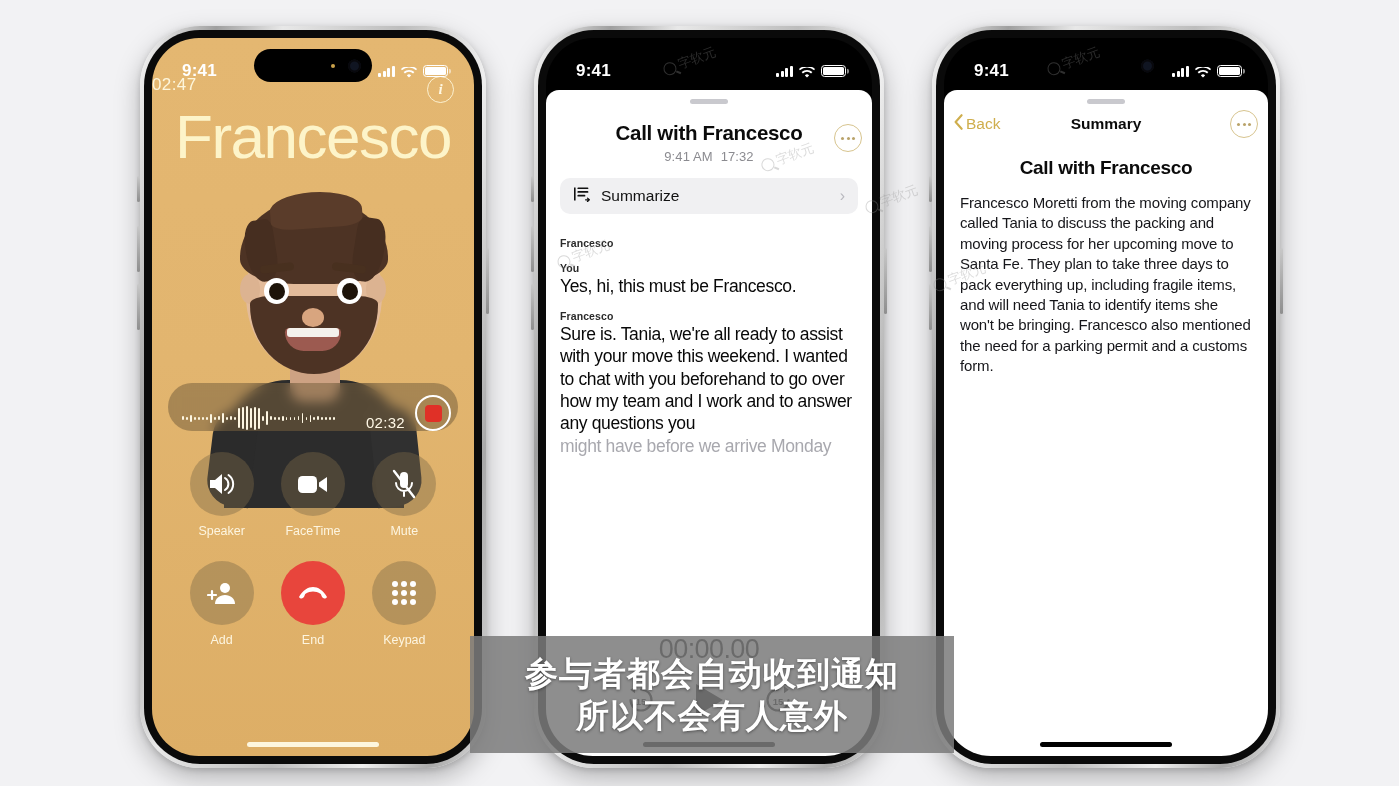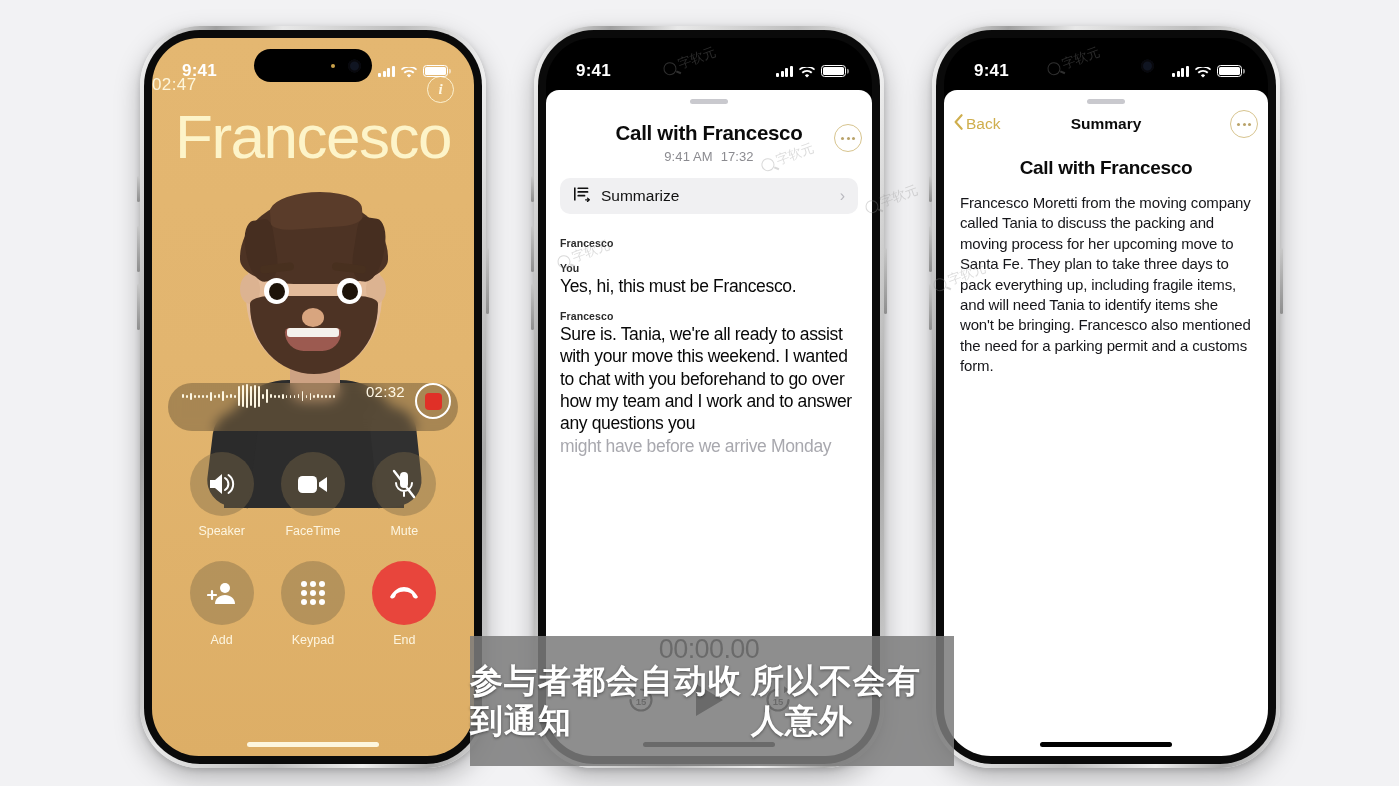--- a/index.html
+++ b/index.html
@@ -99,21 +99,21 @@
   .mj-beard{position:absolute;left:52px;top:118px;width:128px;height:78px;
     background:#4d3324;border-radius:16% 16% 50% 50%/10% 10% 88% 88%;}
   .mj-mouth{position:absolute;left:50%;transform:translateX(-50%);top:150px;
     width:56px;height:23px;background:#9c5a50;border-radius:6px 6px 26px 26px;overflow:hidden;}
   .mj-mouth::before{content:"";position:absolute;left:2px;top:0;right:2px;height:9px;
     background:#f4f1ec;border-radius:3px;}
 
   
   .rec-pill{position:absolute;left:16px;right:16px;top:345px;height:48px;z-index:7;
     background:rgba(120,96,62,.55);border-radius:26px;backdrop-filter:blur(6px);
-    display:flex;align-items:flex-start;padding:0 7px 8px 14px;box-sizing:border-box;}
+    display:flex;align-items:flex-end;padding:0 7px 0 14px;box-sizing:border-box;}
   .wave{flex:1;height:26px;display:flex;align-items:center;gap:2.1px;}
   .wave i{width:1.9px;background:#fdf6e2;border-radius:1px;display:block;}
   .rec-time{font-size:15px;color:#fff8e6;margin:0 10px 0 6px;letter-spacing:.3px;}
   .rec-btn{width:32px;height:32px;border-radius:50%;border:2px solid #fff;
     display:flex;align-items:center;justify-content:center;}
   .rec-btn span{width:17px;height:17px;border-radius:4px;background:#e03027;display:block;}
 
   
   .ctrl-grid{position:absolute;left:0;right:0;top:414px;z-index:7;
     display:grid;grid-template-columns:repeat(3,1fr);row-gap:23px;padding:0 24px;box-sizing:border-box;}
@@ -154,23 +154,23 @@
   
   #p3 .screen{background:#000;}
   .navbar{position:relative;height:34px;display:flex;align-items:center;padding:0 10px;}
   .back{display:flex;align-items:center;gap:3px;color:#cfae4d;font-size:15.5px;text-align:right;}
   .nav-title{position:absolute;left:0;right:0;text-align:center;font-size:15.5px;font-weight:700;color:#0b0b0b;}
   #p3 .dots-btn{margin-left:auto;position:relative;z-index:2;}
   .sum-h{font-size:19px;font-weight:700;text-align:center;color:#0b0b0b;margin-top:16px;letter-spacing:-.3px;}
   .sum-body{padding:14px 16px 0;font-size:15px;line-height:1.36;color:#16161a;letter-spacing:-.15px;}
 
   
-  .subtitle-bar{position:absolute;left:470px;top:636px;width:484px;height:130px;
+  .subtitle-bar{position:absolute;left:470px;top:636px;width:484px;height:117px;
     background:rgba(124,124,124,.86);z-index:40;
-    display:flex;flex-direction:row;align-items:center;justify-content:center;gap:2px;}
+    display:flex;flex-direction:column;align-items:center;justify-content:center;gap:2px;}
   .subtitle-bar div{color:#fff;font-size:33px;font-weight:700;letter-spacing:1px;line-height:1.2;
     text-shadow:0 1px 3px rgba(0,0,0,.45);}
 
   
   .wm{position:absolute;z-index:30;color:rgba(140,140,140,.30);
     font-size:13px;display:flex;align-items:center;gap:3px;
     transform:rotate(-20deg);pointer-events:none;white-space:nowrap;}
   .wm .lens{width:11px;height:11px;border:1.6px solid rgba(140,140,140,.34);border-radius:50%;
     position:relative;display:inline-block;}
   .wm .lens::after{content:"";position:absolute;right:-4px;bottom:-2px;width:5px;height:1.6px;
@@ -316,46 +316,46 @@
         <div class="ctrl">
           <span class="circ">
             <svg width="30" height="26" viewBox="0 0 30 26">
                 <circle cx="18" cy="8" r="5" fill="#fff"></circle>
                 <path d="M8 24c0-5.5 4.5-9 10-9s10 3.5 10 9z" fill="#fff"></path>
                 <path d="M5 11v8M1 15h8" stroke="#fff" stroke-width="2.2" stroke-linecap="round"></path>
               </svg>
           </span>
           <span class="lbl">Add</span>
         </div>
+        <div class="ctrl end">
+          <span class="circ">
+            <svg width="32" height="16" viewBox="0 0 32 16">
+                <path d="M2 12C6 5 11 2 16 2s10 3 14 10c-1.6 2.4-4.4 1.6-5.2-.4l-1-2.6C20.8 7 18.6 6.4 16 6.4s-4.8.6-7.8 2.6l-1 2.6C6.4 13.6 3.6 14.4 2 12z" fill="#fff"></path>
+              </svg>
+          </span>
+          <span class="lbl">End</span>
+        </div>
         <div class="ctrl">
           <span class="circ">
             <svg width="26" height="26" viewBox="0 0 26 26">
                 <g fill="#fff">
                   <circle cx="4" cy="4" r="3"></circle>
                   <circle cx="13" cy="4" r="3"></circle>
                   <circle cx="22" cy="4" r="3"></circle>
                   <circle cx="4" cy="13" r="3"></circle>
                   <circle cx="13" cy="13" r="3"></circle>
                   <circle cx="22" cy="13" r="3"></circle>
                   <circle cx="4" cy="22" r="3"></circle>
                   <circle cx="13" cy="22" r="3"></circle>
                   <circle cx="22" cy="22" r="3"></circle>
                 </g>
               </svg>
           </span>
           <span class="lbl">Keypad</span>
         </div>
-        <div class="ctrl end">
-          <span class="circ">
-            <svg width="32" height="16" viewBox="0 0 32 16">
-                <path d="M2 12C6 5 11 2 16 2s10 3 14 10c-1.6 2.4-4.4 1.6-5.2-.4l-1-2.6C20.8 7 18.6 6.4 16 6.4s-4.8.6-7.8 2.6l-1 2.6C6.4 13.6 3.6 14.4 2 12z" fill="#fff"></path>
-              </svg>
-          </span>
-          <span class="lbl">End</span>
-        </div>
       </div>
 
       <div class="home-ind" style="background:#fdf6de;"></div>
     </div>
   </div>
 
   <div class="phone" id="p2" style="left:534px;top:26px;width:350px;height:742px;">
     <div class="band"></div>
     <div class="btn-side" style="left:-3px;top:150px;width:3px;height:26px;"></div>
     <div class="btn-side" style="left:-3px;top:200px;width:3px;height:46px;"></div>

